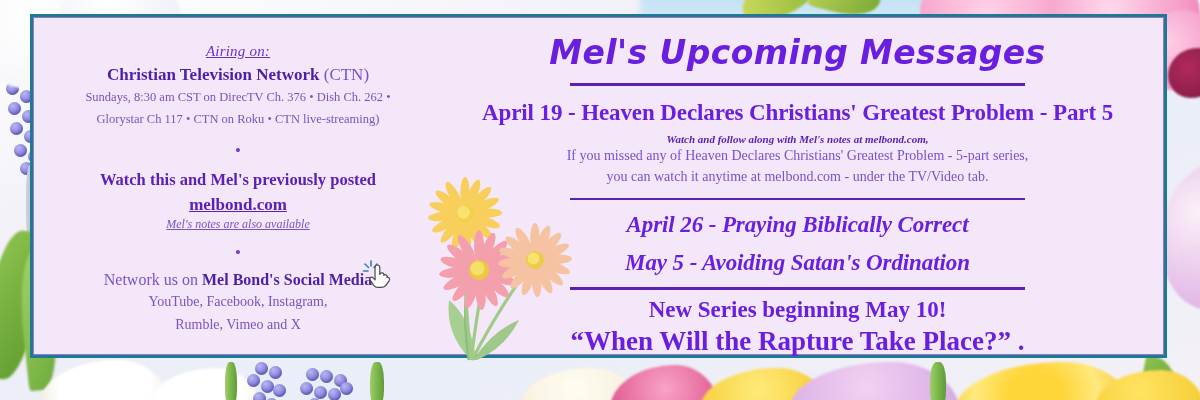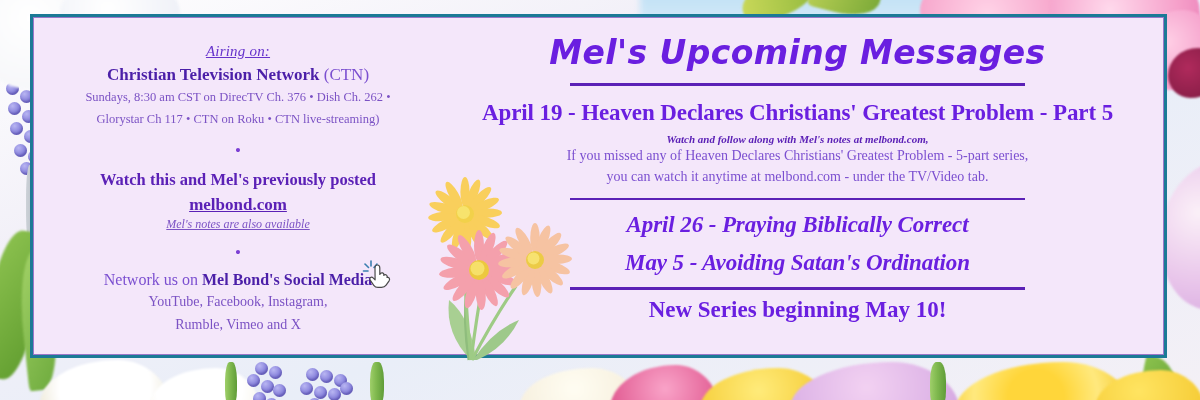--- a/index.html
+++ b/index.html
@@ -334,20 +334,21 @@
     <div class="sub-normal">you can watch it anytime at melbond.com - under the TV/Video tab.</div>
 
     <div class="rule w2"></div>
 
     <div class="msg-title msg-spaced">April 26 - Praying Biblically Correct</div>
     <div class="msg-title msg-spaced">May 5 - Avoiding Satan's Ordination</div>
 
     <div class="rule w3"></div>
 
     <div class="new-series">New Series beginning May 10!</div>
+    <div class="rapture">“When Will the Rapture Take Place?” .</div>
   </div>
 </div>
 
 <div id="daisy-group">
   <svg viewBox="0 0 165 190" width="165" height="190" aria-hidden="true">
 
     <g>
       <path d="M46 188 q-26-26-22-60 q22 18 27 60z" fill="#a8cf92"></path>
       <path d="M48 188 q20-30 46-40 q-14 28-42 40z" fill="#9ec98a"></path>
       <path d="M44 188 q-6-40 -2-72" stroke="#8fbd7d" stroke-width="3" fill="none"></path>

